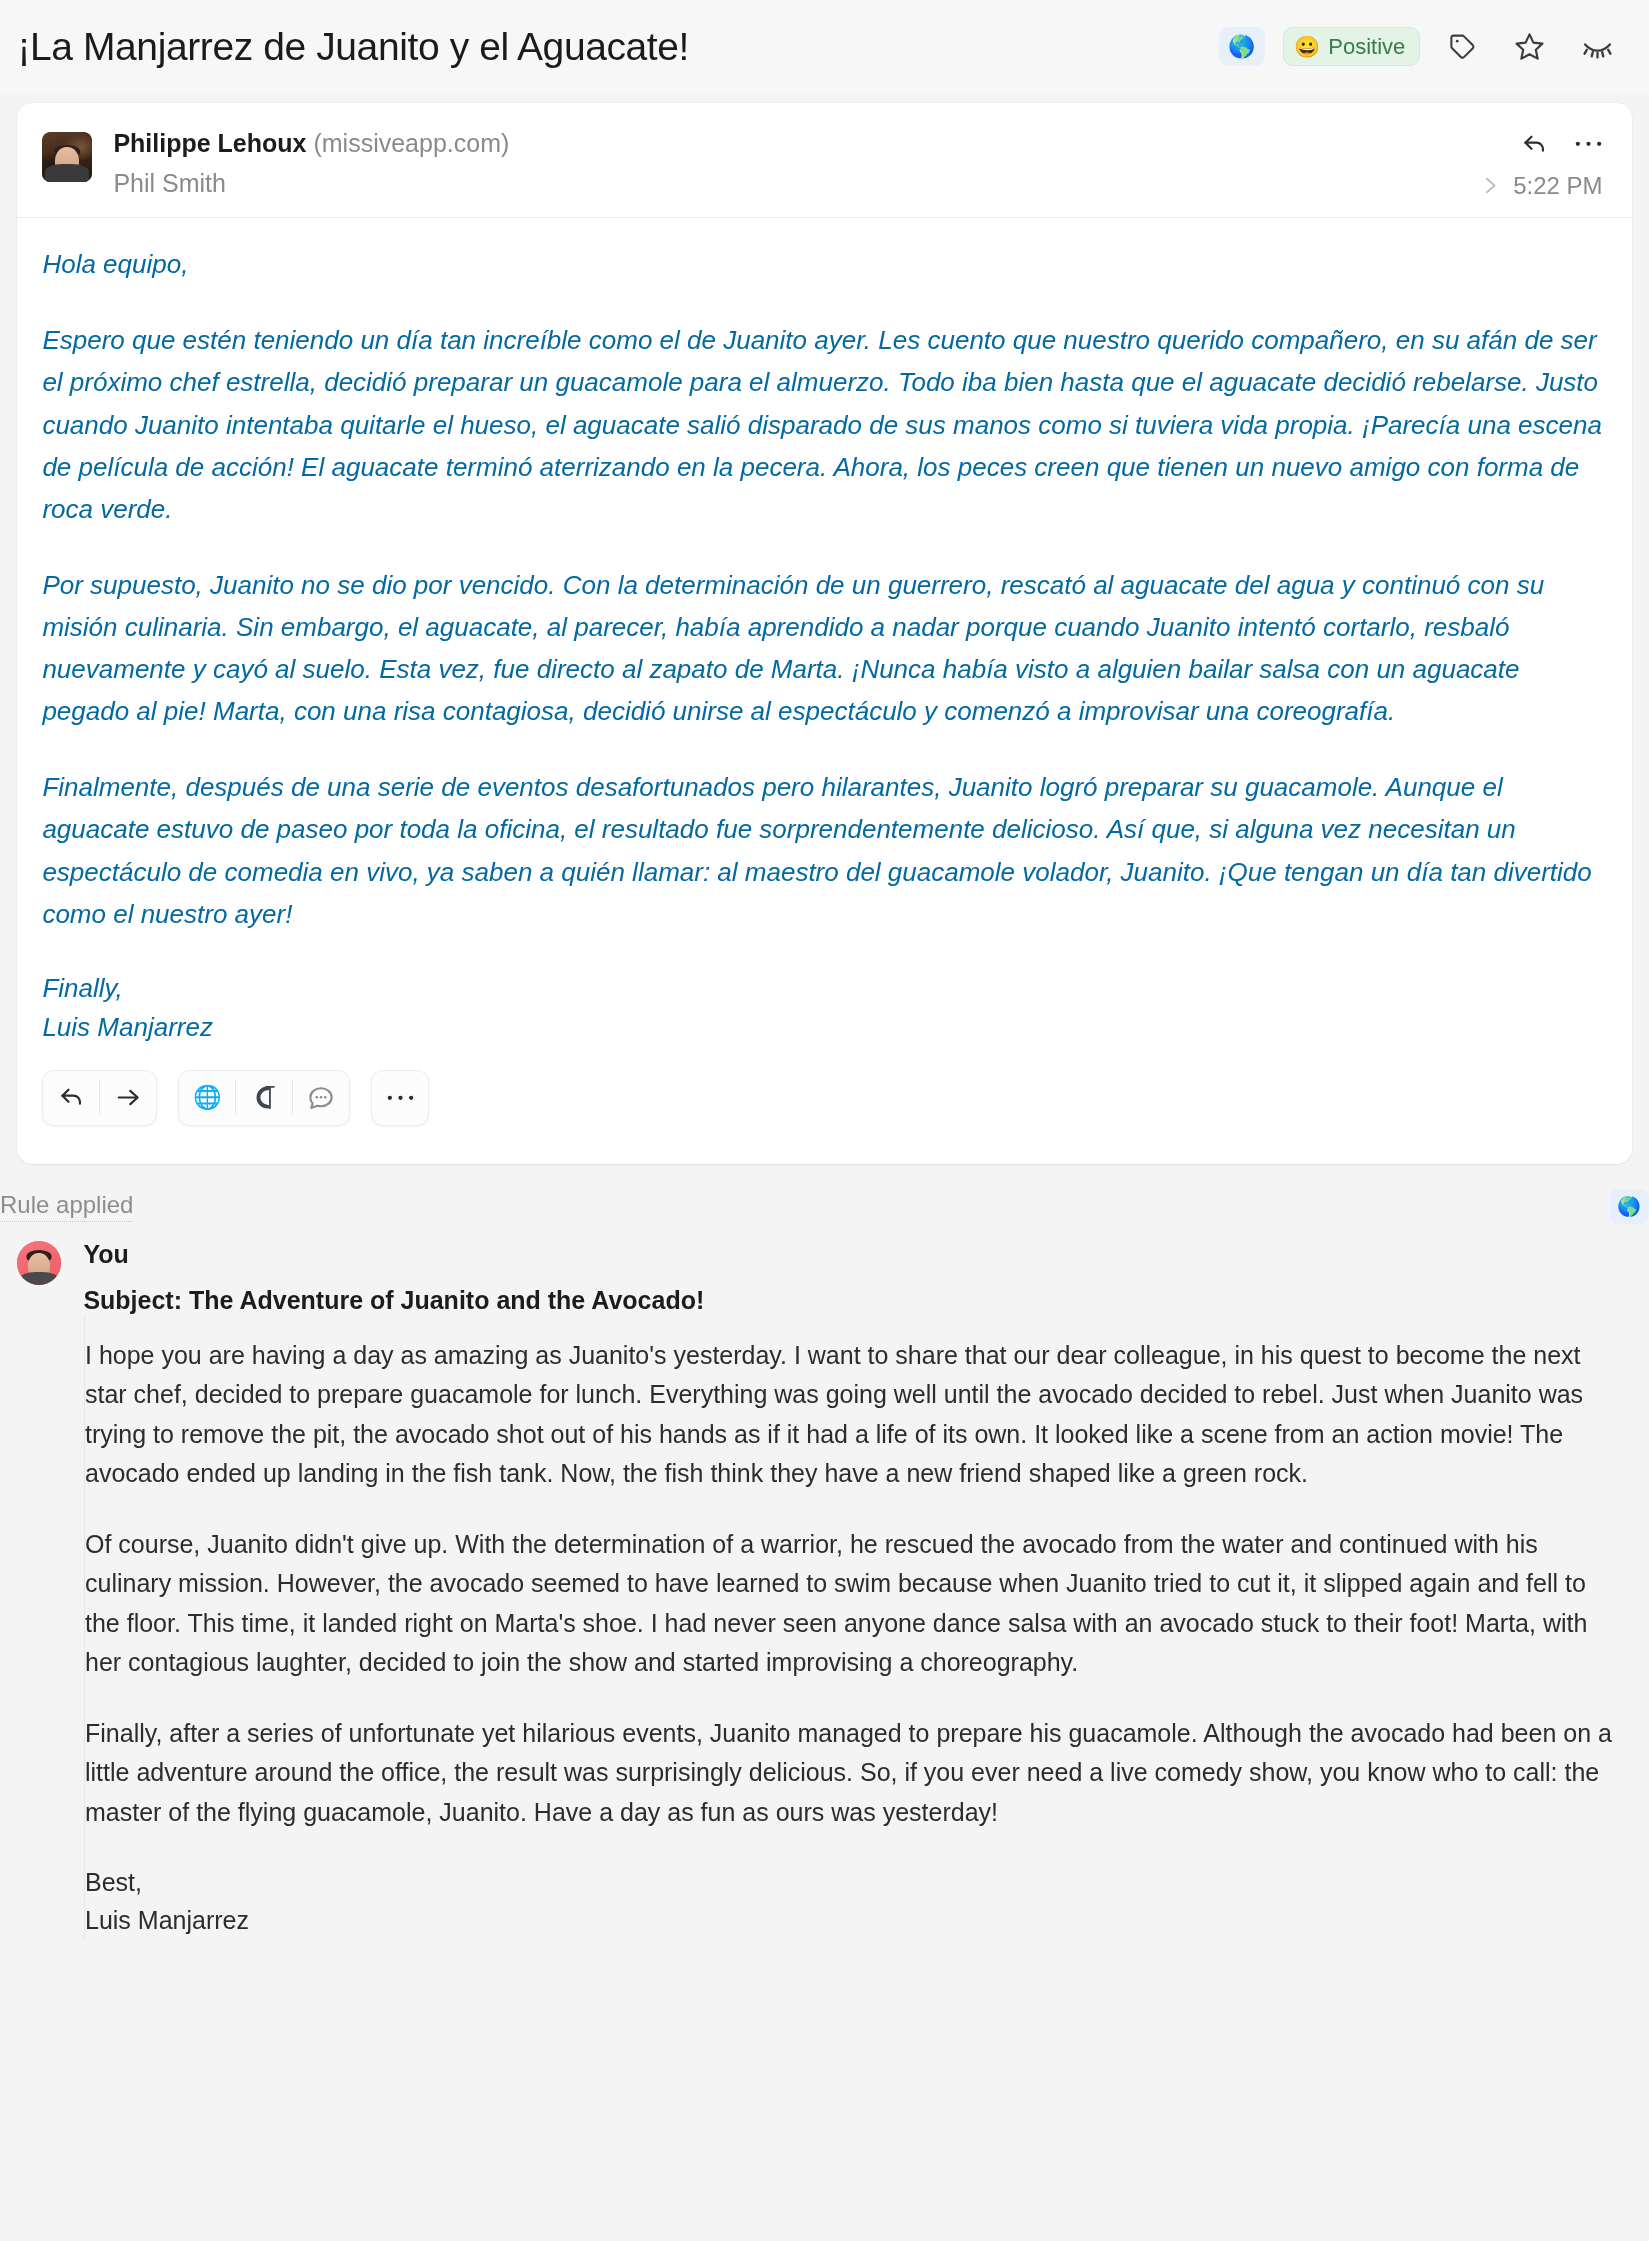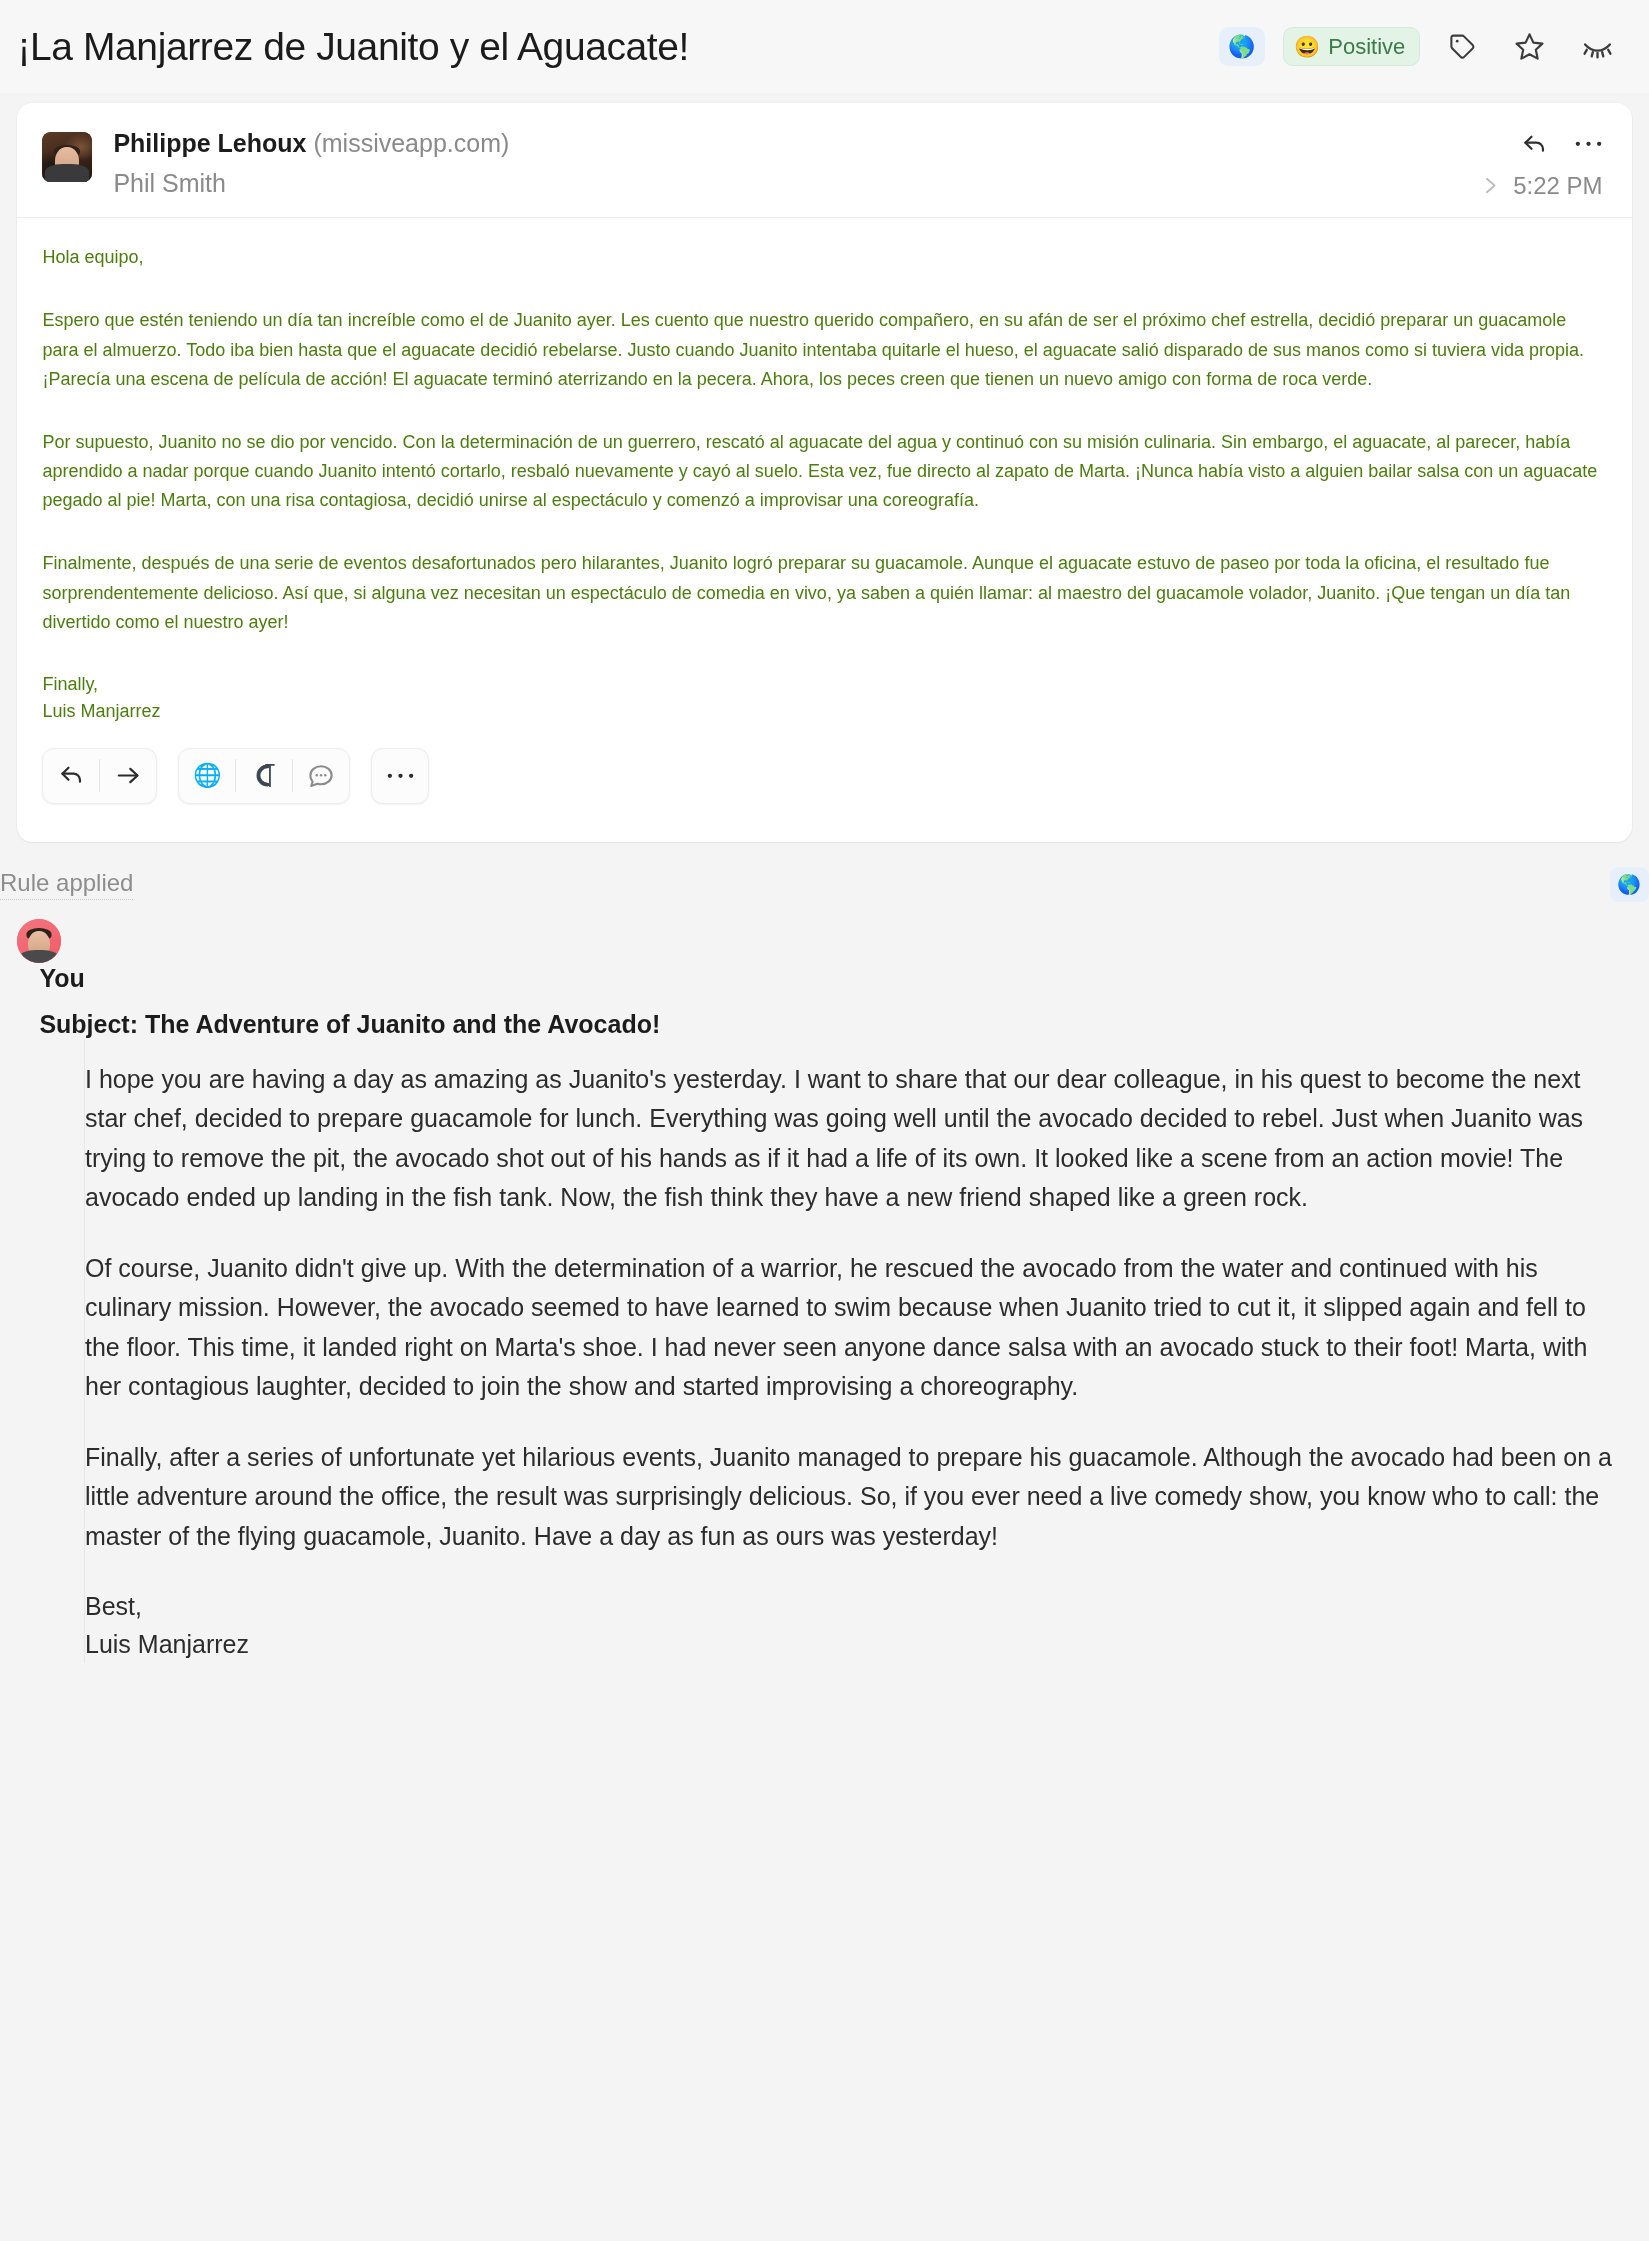--- a/index.html
+++ b/index.html
@@ -142,23 +142,24 @@
   .time-row {
     display: flex; align-items: center; gap: 13.5px;
     margin-top: 15.4px;
   }
   .chev { color: #bdbdbd; display: flex; }
   .time { font-size: 24px; color: #8a8a8a; line-height: 1; }
 
   
   .msg-body {
     padding: 25px 29px 7.7px 25px;
-    font-size: 18px;
+    font-size: 26px;
     line-height: 1.62;
-    color: #4d7c0f;
+    color: #0369a1;
+    font-style: italic;
   }
   .msg-body p { margin: 0 0 34px 0; }
   .msg-body p:last-child { margin-bottom: 0; }
   .sig { margin-top: 0; }
   .sig div { line-height: 1.5; }
 
   
   .toolbar {
     display: flex;
     align-items: center;
@@ -204,21 +205,20 @@
   
   .reply {
     position: relative;
     padding: 0 29px 39px 0;
     margin-top: 5.8px;
   }
   .reply-head {
     display: flex;
     align-items: flex-start;
     padding-left: 17.4px;
-    flex-direction: column;
   }
   .avatar-circle {
     width: 44px; height: 44px;
     border-radius: 50%;
     flex: 0 0 auto;
     overflow: hidden;
     position: relative;
     background: #f2636e;
     margin-top: 1.9px;
   }

